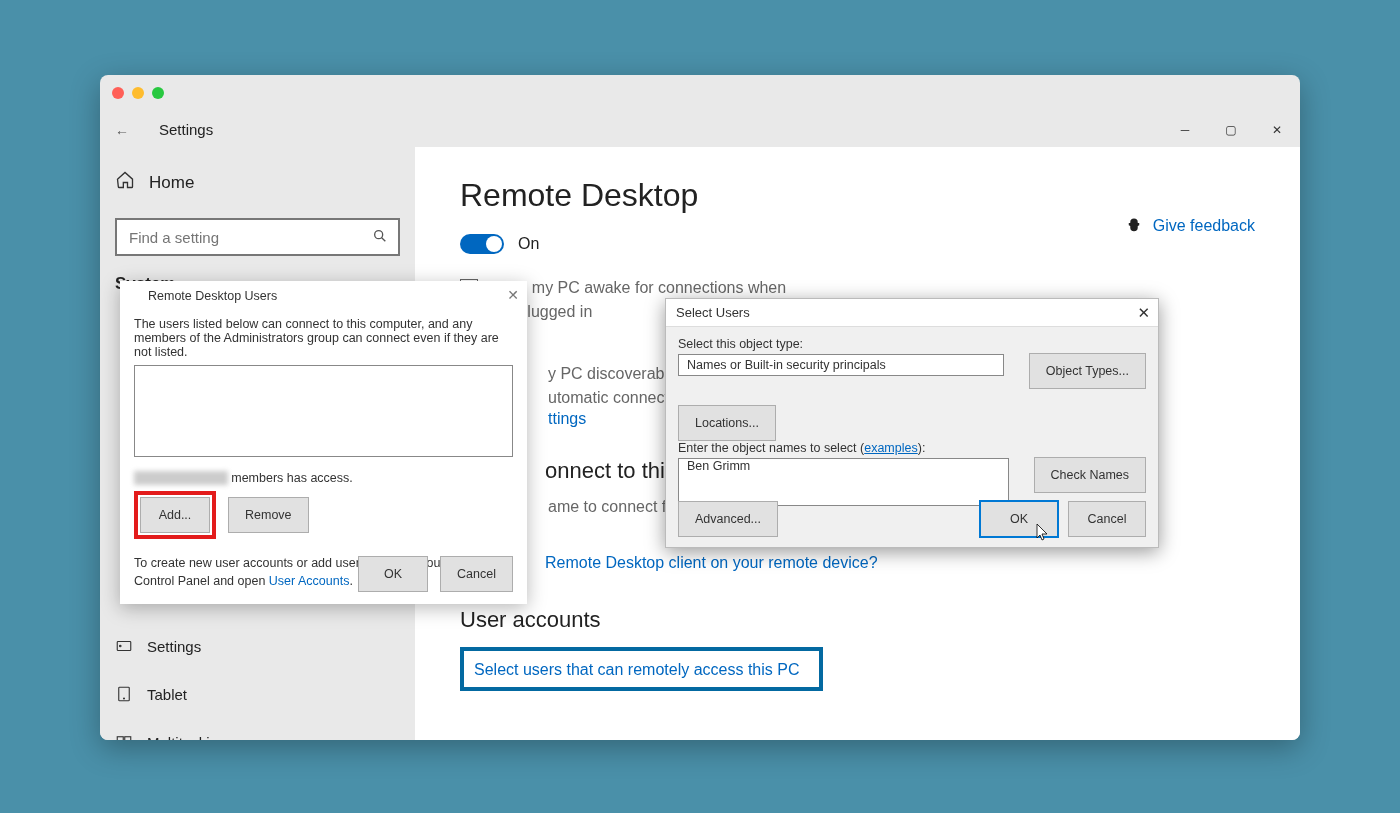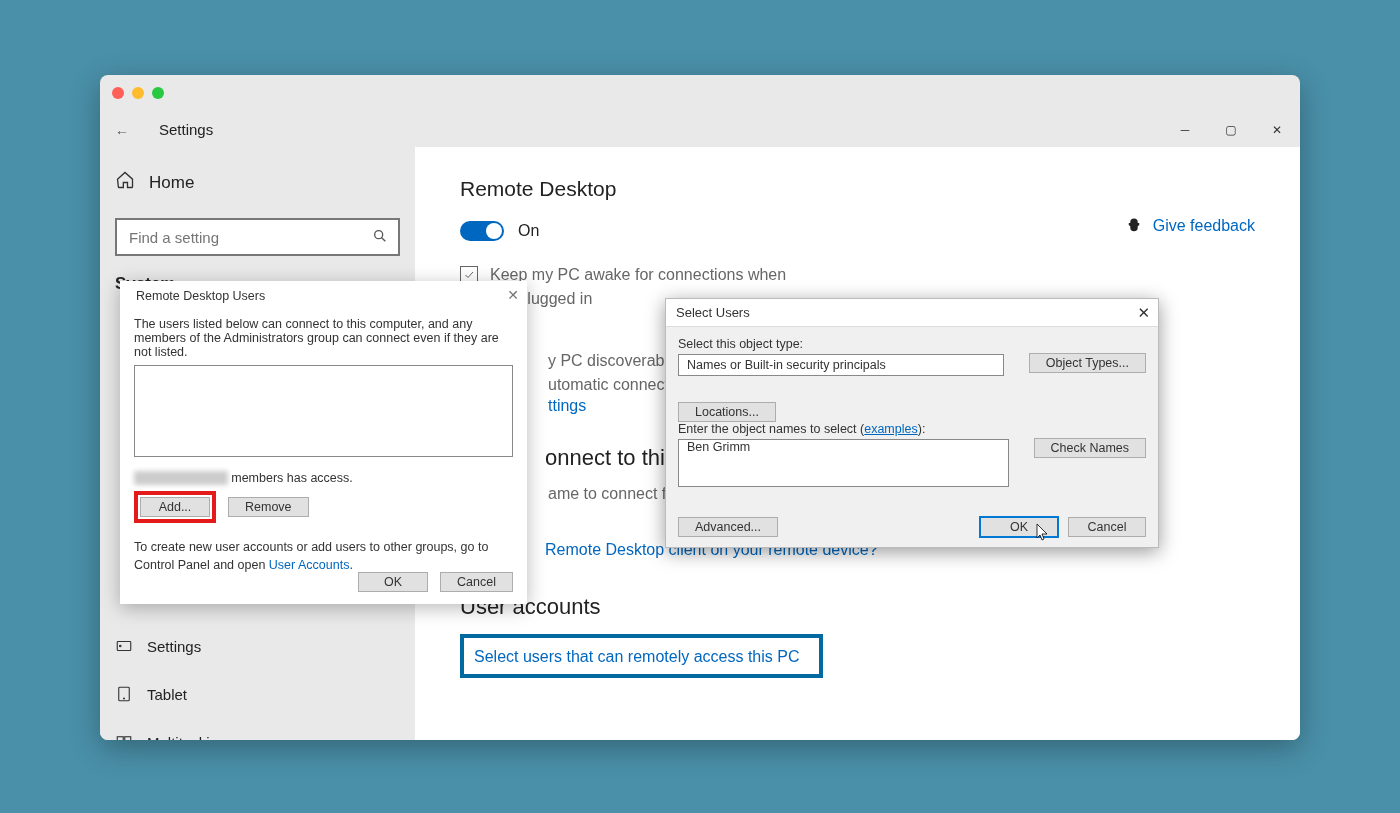--- a/index.html
+++ b/index.html
@@ -18,48 +18,48 @@
   .sidebar { width:315px; padding:15px 15px 0 15px; background:#e9e9e9; }
   .home-row { display:flex; align-items:center; gap:14px; padding:8px 0; font-size:17px; color:#222; }
   .home-icon svg { width:20px; height:20px; }
   .search-box { margin:15px 0 18px 0; height:36px; border:2px solid #777; background:#fff; display:flex; align-items:center; padding:17px 10px; }
   .search-box input { flex:1; border:none; outline:none; font-size:15px; background:transparent; }
   .search-icon { color:#555; font-size:14px; }
   .system-label { font-size:17px; font-weight:600; color:#222; margin-bottom:8px; }
   .nav-item { display:flex; align-items:center; gap:14px; height:48px; font-size:15px; color:#222; }
   .nav-item svg { width:18px; height:18px; flex-shrink:0; }
   .main { flex:1; background:#fff; padding:30px 45px; position:relative; }
-  .page-title { font-size:21px; font-weight:400; color:#222; margin:0 0 20px 0; }
+  .page-title { font-size:32px; font-weight:400; color:#222; margin:0 0 20px 0; }
   .toggle-row { display:flex; align-items:center; gap:14px; margin-bottom:22px; }
   .toggle { width:44px; height:20px; background:#0067c0; border-radius:10px; position:relative; }
   .toggle-knob { position:absolute; right:2px; top:2px; width:16px; height:16px; background:#fff; border-radius:50%; }
   .toggle-label { font-size:16px; color:#222; }
   .feedback { position:absolute; right:45px; top:70px; display:flex; align-items:center; gap:10px; color:#0067c0; font-size:16px; }
   .feedback svg{width:18px;height:18px;fill:#222;}
   .check-row { display:flex; align-items:flex-start; gap:12px; color:#666; font-size:16px; line-height:1.5; margin-bottom:6px; }
   .checkbox { width:18px; height:18px; border:1.5px solid #666; margin-top:3px; flex-shrink:0; display:flex;align-items:center;justify-content:center; }
   .checkbox svg{width:12px;height:12px;stroke:#666;stroke-width:2;fill:none;}
   .link { color:#0067c0; font-size:16px; display:inline-block; margin:4px 0 14px 30px; }
   .peek-text { color:#666; font-size:16px; margin-left:30px; line-height:1.5; }
   .section-head { font-size:22px; margin:30px 0 14px 0; color:#222; font-weight:400;}
   .body-text { font-size:16px; color:#666; }
   .link-inline { color:#0067c0; font-size:16px; }
   .user-accounts { font-size:22px; margin:35px 0 14px 0; color:#222; }
   .red-box { border:4px solid #0369a1; padding:10px 20px 8px 10px; display:inline-block; }
 
   
   .dialog1 { position:absolute; left:120px; top:281px; width:407px; height:323px; background:#fff; box-shadow:0 4px 18px rgba(0,0,0,.28); z-index:5; }
-  .dialog1 .dlg-title { height:30px; display:flex; align-items:center; padding:0 16px; font-size:12.5px; color:#333; position:relative; background:#fff; }
+  .dialog1 .dlg-title { height:30px; display:flex; align-items:center; padding:0 28px; font-size:12.5px; color:#333; position:relative; background:#fff; }
   .dlg-close { position:absolute; right:8px; top:6px; font-size:14px; color:#777; }
   .dlg-body1 { padding:6px 14px 10px 14px; font-size:12.5px; color:#333; }
   .user-list { height:92px; border:1px solid #888; margin-top:6px; background:#fff; }
   .access-line { margin-top:14px; color:#333; font-size:12.5px; }
   .blur { filter:blur(2.5px); display:inline-block; background:#ccc; color:transparent; }
   .btn-row1 { display:flex; gap:12px; margin-top:6px; }
-  .win-button { height:20px; padding:0 16px; background:#e1e1e1; border:1px solid #adadad; font-size:12.5px; color:#333; display:inline-flex; align-items:center; justify-content:center; min-width:70px; }
+  .win-button { height:36px; padding:0 16px; background:#e1e1e1; border:1px solid #adadad; font-size:12.5px; color:#333; display:inline-flex; align-items:center; justify-content:center; min-width:70px; }
   .win-button.focus { outline:2px solid #0078d4; outline-offset:-1px; }
   .red-wrap { border:4px solid #e31b1b; padding:2px; display:inline-block; }
   .hint { margin-top:16px; font-size:12.5px; color:#333; line-height:1.4; }
   .hint a { color:#0067c0; }
   .dlg-footer1 { position:absolute; bottom:12px; right:14px; display:flex; gap:12px; }
 
   
   .dialog2 { position:absolute; left:665px; top:298px; width:494px; height:250px; background:#f0f0f0; box-shadow:0 4px 18px rgba(0,0,0,.4); z-index:6; border:1px solid #bbb; }
   .dialog2 .dlg-title2 { height:28px; background:#fff; display:flex; align-items:center; padding:0 10px; font-size:13px; color:#333; position:relative; border-bottom:1px solid #ddd; }
   .dlg-close2 { position:absolute; right:8px; top:5px; font-size:15px; color:#333; }

